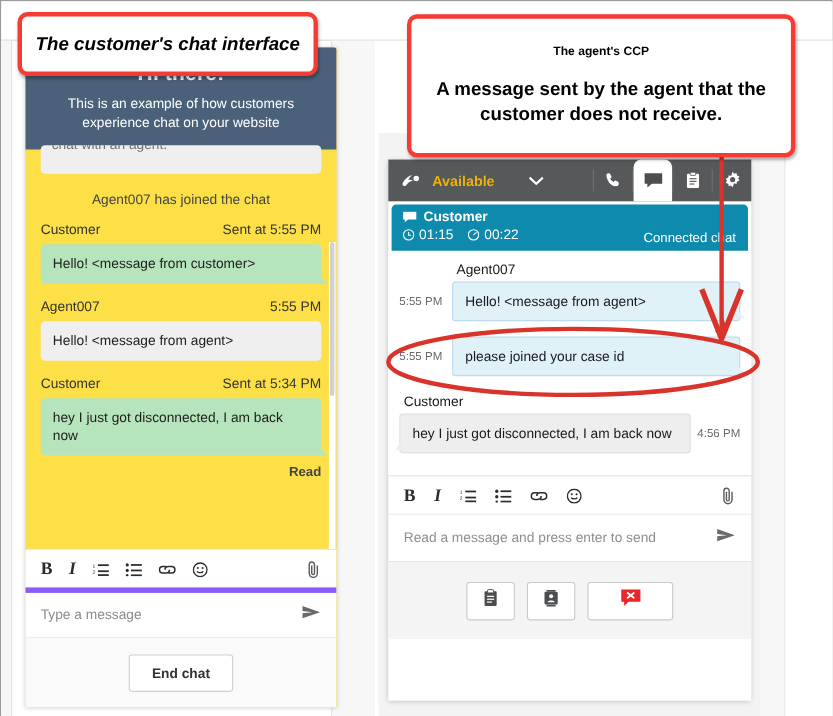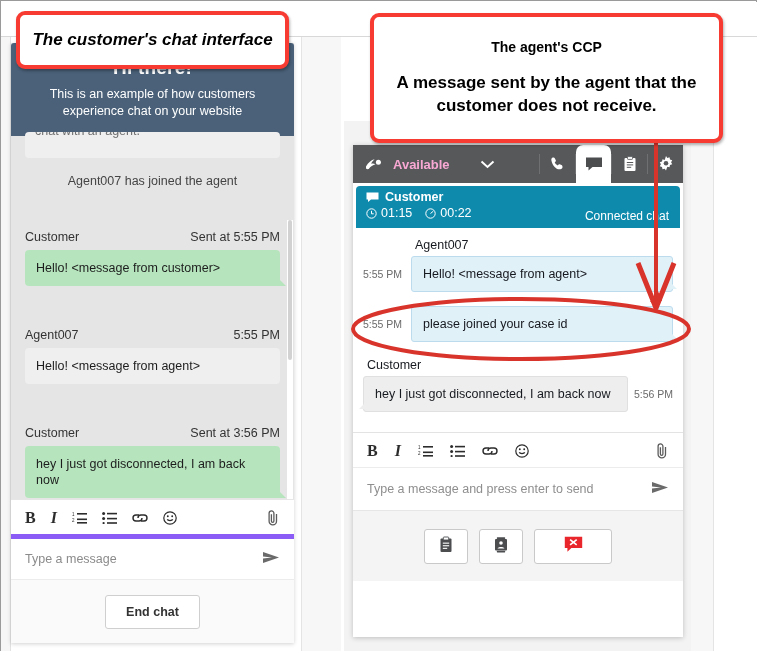--- a/index.html
+++ b/index.html
@@ -17,42 +17,42 @@
   .left-gutter{position:absolute;left:0;top:36px;width:10px;height:615px;background:#f6f6f6;border-right:1px solid #e2e2e2;box-sizing:border-box;}
   .mid-col{position:absolute;left:300px;top:36px;width:40px;height:615px;background:#f7f7f7;border-left:1px solid #e4e4e4;box-sizing:border-box;}
   .mid-col2{position:absolute;left:340px;top:36px;width:3px;height:615px;background:#ffffff;}
   .right-gutter{position:absolute;left:690px;top:36px;width:22px;height:615px;background:#f7f7f7;}
   .right-white{position:absolute;left:712px;top:36px;width:44px;height:615px;background:#ffffff;border-left:1px solid #e4e4e4;box-sizing:border-box;}
   .ccp-backdrop{position:absolute;left:343px;top:36px;width:347px;height:615px;background:#ffffff;}
   .ccp-shade{position:absolute;left:343px;top:120px;width:347px;height:531px;background:#f3f3f3;}
 
   
   .chat-widget{
-    position:absolute;left:10px;top:42px;width:283px;height:600px;
-    background:#e5e5e5;
+    position:absolute;left:22px;top:42px;width:283px;height:600px;
+    background:#fde047;
     box-shadow:0 1px 4px rgba(0,0,0,.18);
     overflow:hidden;
   }
   .chat-hdr{
     background:#4a6179;color:#ffffff;text-align:center;
     padding:14px 14px 16px;border-radius:3px 3px 0 0;
   }
   .chat-hdr .h1{font-size:19px;font-weight:bold;letter-spacing:.2px;}
   .chat-hdr .h2{font-size:12.5px;line-height:17px;margin-top:7px;padding:0 10px;}
 
   .chat-body{position:relative;height:calc(100% - 88px);}
   .msg-scroll{position:relative;padding:0 14px;}
   .clipped-bubble{
     margin-top:-4px;background:#efefef;border-radius:4px;height:26px;
     color:#6f6f6f;font-size:12.5px;padding:3px 10px;box-sizing:border-box;overflow:hidden;
   }
   .clipped-bubble span{display:block;margin-top:-11px;}
   .sys-line{text-align:center;color:#444;font-size:12.5px;margin:16px 0 14px;}
   .meta-row{display:flex;justify-content:space-between;align-items:baseline;font-size:12.5px;color:#333;margin-top:2px;}
-  .meta-row .t{color:#333;margin-top:28px;}
+  .meta-row .t{color:#333;}
   .bubble{
     margin-top:6px;padding:10px 11px;border-radius:4px;font-size:12.5px;color:#1d1d1d;
     position:relative;line-height:16px;
   }
   .bubble.cust{background:#b6e5bd;}
   .bubble.cust:after{
     content:"";position:absolute;right:-6px;bottom:0;width:0;height:0;
     border-left:9px solid #b6e5bd;border-bottom:0 solid transparent;border-top:9px solid transparent;
   }
   .bubble.agent{background:#efefef;}
@@ -70,21 +70,21 @@
   .wscroll{position:absolute;right:1px;top:88px;width:6px;height:330px;background:#fff;}
   .wscroll i{position:absolute;left:1px;top:0;width:4px;height:140px;background:#d2d2d2;border-radius:2px;display:block;}
 
   
   .ccp{
     position:absolute;left:352px;top:144px;width:330px;height:492px;
     background:#ffffff;box-shadow:0 1px 5px rgba(0,0,0,.22);
   }
   .ccp-top{height:38px;background:#56585a;display:flex;align-items:center;padding-left:11px;}
   .ccp-logo{width:19px;height:17px;color:#fff;flex:none;}
-  .ccp-status{color:#f9a8d4;font-size:13px;font-weight:bold;margin-left:10px;}
+  .ccp-status{color:#eab308;font-size:13px;font-weight:bold;margin-left:10px;}
   .ccp-caret{color:#fff;margin-left:30px;font-size:13px;}
   .ccp-tabs{margin-left:auto;display:flex;align-items:stretch;height:100%;}
   .ccp-div{width:1px;background:#6e7072;margin:9px 0;}
   .ccp-tab{width:35px;display:flex;align-items:center;justify-content:center;color:#fff;}
   .ccp-tab.active{background:#ffffff;color:#4b4d4f;border-radius:7px 7px 0 0;}
   .ccp-tab svg{display:block;}
 
   .contact-bar{height:42px;background:#0e8aad;color:#fff;border-radius:4px 4px 0 0;margin:3px 3px 0;padding:4px 10px 0;box-sizing:border-box;position:relative;}
   .cb-1{display:flex;align-items:center;font-size:12.5px;font-weight:bold;}
   .cb-1 svg{margin-right:6px;}
@@ -117,21 +117,21 @@
   .abtn.wide{width:76px;}
 
   
   .callout{
     position:absolute;background:#ffffff;border:4px solid #f73b32;border-radius:9px;
     text-align:center;font-weight:bold;color:#000;box-shadow:1px 2px 3px rgba(0,0,0,.3);
   }
   .callout.c1{left:15px;top:10px;width:265px;height:50px;display:flex;align-items:center;justify-content:center;}
   .callout.c1 .txt{font-size:17px;line-height:22px;font-style:italic;}
   .callout.c2{left:369px;top:12px;width:345px;height:122px;display:flex;flex-direction:column;align-items:center;justify-content:center;gap:16px;}
-  .callout.c2 .t1{font-size:14px;text-align:right;}
+  .callout.c2 .t1{font-size:11px;text-align:right;}
   .callout.c2 .t2{font-size:17px;line-height:23px;padding:0 14px;}
   .anno-svg{position:absolute;left:0;top:0;width:757px;height:651px;pointer-events:none;}
 </style>
 </head>
 <body>
 
 <div id="root">
 
   <div class="page-bg"></div>
   <div class="top-rule"></div>
@@ -150,42 +150,42 @@
       <div class="h2">This is an example of how customers experience chat on your website</div>
     </div>
 
     <div class="chat-body">
       <div class="msg-scroll">
 
         <div class="clipped-bubble">
           <span>chat with an agent.</span>
         </div>
 
-        <div class="sys-line">Agent007 has joined the agent</div>
+        <div class="sys-line">Agent007 has joined the chat</div>
 
         <div>
           <div class="meta-row">
             <span>Customer</span>
             <span class="t">Sent at  5:55 PM</span>
           </div>
           <div class="bubble cust">Hello! &lt;message from customer&gt;</div>
         </div>
 
         <div style="margin-top:14px;">
           <div class="meta-row">
             <span>Agent007</span>
             <span class="t">5:55 PM</span>
           </div>
           <div class="bubble agent">Hello! &lt;message from agent&gt;</div>
         </div>
 
         <div style="margin-top:14px;">
           <div class="meta-row">
             <span>Customer</span>
-            <span class="t">Sent at  3:56 PM</span>
+            <span class="t">Sent at  5:34 PM</span>
           </div>
           <div class="bubble cust">hey I just got disconnected, I am back now</div>
           <div class="read-row">Read</div>
         </div>
       </div>
 
       <div class="wscroll">
           <i></i>
         </div>
 
@@ -340,21 +340,21 @@
       </div>
 
       <div class="row" style="margin-top:14px;">
         <div class="stamp">5:55 PM</div>
         <div class="cbub">please joined your case id</div>
       </div>
 
       <div class="who cust" style="margin-top:16px;">Customer</div>
       <div class="row">
         <div class="cbub grey">hey I just got disconnected, I am back now</div>
-        <div class="stamp r">5:56 PM</div>
+        <div class="stamp r">4:56 PM</div>
       </div>
     </div>
 
     <div class="ccp-composer">
       <div class="ccp-toolbar">
         <span class="tb-ico" style="font-weight:bold;font-family:'Liberation Serif',serif;font-size:16px;">B</span>
         <span class="tb-ico" style="font-style:italic;font-weight:bold;font-family:'Liberation Serif',serif;font-size:16px;">I</span>
         <span class="tb-ico">
           <svg width="15" height="13" viewBox="0 0 15 13">
               <text x="0" y="5" font-size="4.5" fill="#2c2c2c" font-family="Liberation Sans">1</text>
@@ -389,21 +389,21 @@
             </svg>
         </span>
         <span class="sp" style="flex:1"></span>
         <span class="tb-ico">
           <svg width="14" height="17" viewBox="0 0 14 17">
               <path d="M10.5 5v7.2a3.7 3.7 0 0 1-7.4 0V4.3a2.4 2.4 0 0 1 4.8 0v7.8a1.25 1.25 0 0 1-2.5 0V5.2" fill="none" stroke="#5b5b5b" stroke-width="1.3"></path>
             </svg>
         </span>
       </div>
       <div class="ccp-inputrow">
-        <span class="ph">Type a message and press enter to send</span>
+        <span class="ph">Read a message and press enter to send</span>
         <span>
           <svg width="18" height="13" viewBox="0 0 18 13">
               <path d="M1 1l16 5.5L1 12V7.6l9-1.1-9-1.1z" fill="#6a6a6a"></path>
             </svg>
         </span>
       </div>
     </div>
 
     <div class="ccp-actions">
       <div class="abtn sq">

